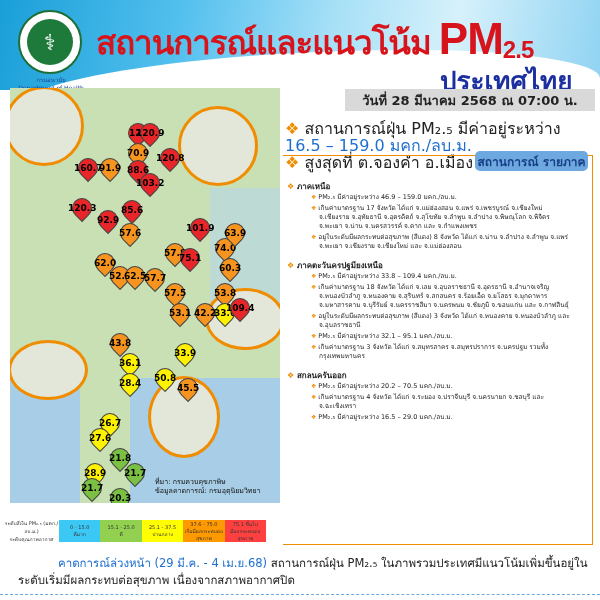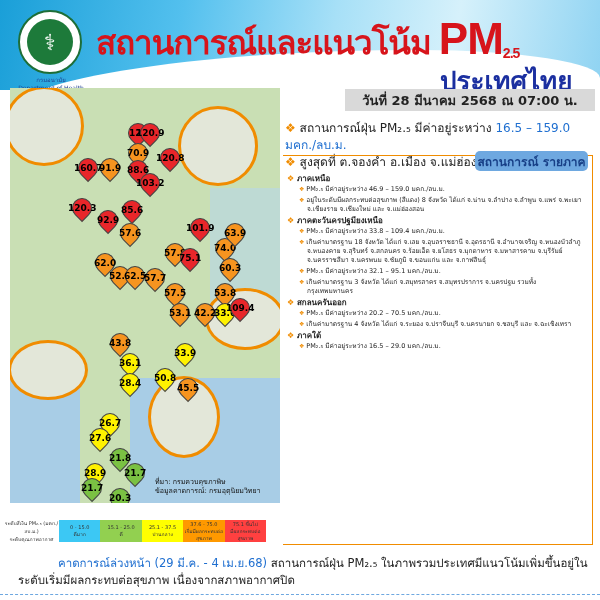--- a/index.html
+++ b/index.html
@@ -4,38 +4,38 @@
 <style>
 *{box-sizing:border-box;margin:0;padding:0}
 body{width:600px;height:600px;overflow:hidden;background:#fff;font-family:"DejaVu Sans",sans-serif;position:relative}
 .bg-top{position:absolute;left:0;top:0;width:600px;height:90px;background:linear-gradient(100deg,#1a9fd8 0%,#53c0ee 30%,#a7e0f7 55%,#d6f1fb 75%,#8fd3f2 100%);}
 .bg-wave{position:absolute;left:0;top:50px;width:600px;height:70px;background:#fff;border-top-left-radius:70% 100%;border-top-right-radius:30% 40%;}
 .logo{position:absolute;left:18px;top:10px;width:64px;height:64px;border-radius:50%;background:#fff;border:2px solid #1d6e37;display:flex;align-items:center;justify-content:center}
 .logo .inner{width:46px;height:46px;border-radius:50%;background:#1d7a3a;color:#fff;font-size:22px;display:flex;align-items:center;justify-content:center}
 .logo-cap{position:absolute;left:6px;top:76px;width:90px;text-align:center;font-size:6px;color:#1d3f8f;line-height:8px}
 .title{position:absolute;left:96px;top:14px;font-size:33px;font-weight:bold;color:#d7141b;letter-spacing:-1px;font-family:"Liberation Sans",sans-serif}
 .title .pm{font-size:44px;}
-.title sub{font-size:14px;vertical-align:baseline;position:relative;top:4px}
+.title sub{font-size:24px;vertical-align:baseline;position:relative;top:4px}
 .subtitle{position:absolute;left:440px;top:60px;font-size:26px;font-weight:bold;color:#1b2fa0;font-family:"Liberation Sans",sans-serif}
 .datebox{position:absolute;left:345px;top:89px;width:250px;height:22px;background:#d9d9d9;font-size:13px;font-weight:bold;color:#222;display:flex;align-items:center;justify-content:center}
 .map{position:absolute;left:10px;top:88px;width:270px;height:415px;background:#c9dfb4;overflow:hidden}
 .sea{position:absolute;background:#a8cde6}
 .circle{position:absolute;border:3px solid #f08c00;border-radius:50%;background:#e3e7d9}
 .pin{position:absolute;font-size:9px;font-weight:bold;color:#000;width:20px;height:20px;border-radius:50% 50% 50% 0;transform:rotate(-45deg);border:1.5px solid #444;display:flex;align-items:center;justify-content:center}
 .pin span{transform:rotate(45deg);display:block}
 .r{background:#e8262a}.o{background:#f6941f}.y{background:#fff200}.g{background:#7ac143}
 .map-note{position:absolute;left:155px;top:478px;font-size:7px;color:#111;line-height:9px}
-.summary{position:absolute;left:285px;top:120px;font-size:12px;color:#222;line-height:17px}
+.summary{position:absolute;left:285px;top:120px;font-size:16px;color:#222;line-height:17px}
 .summary .hl{color:#1f6fd0}
 .panel{position:absolute;left:283px;top:155px;width:310px;height:390px;border:1.5px solid #f08c00;border-left:none;border-bottom:1.5px solid #f08c00}
 .panel-label{position:absolute;left:475px;top:151px;width:113px;height:20px;background:#6ea8e0;border-radius:5px;color:#173f86;font-weight:bold;font-size:12px;display:flex;align-items:center;justify-content:center}
 .regions{position:absolute;left:287px;top:172px;width:300px;font-size:6.5px;color:#222;line-height:9px}
-.region h4{font-size:8px;font-weight:bold;margin-top:2px}
+.region h4{font-size:8px;font-weight:bold;margin-top:10px}
 .region h4::before{content:"❖ ";color:#f08c00}
-.region p{padding-left:16px;text-indent:-8px;margin:1px 4px}
+.region p{padding-left:16px;text-indent:-8px;margin:1px 16px}
 .region p::before{content:"❖ ";color:#f08c00;font-size:6px}
 .legend{position:absolute;left:4px;top:520px;width:262px;height:22px;display:flex;font-size:5px;color:#333}
 .legend .lbl{width:55px;display:flex;flex-direction:column;justify-content:center;text-align:center}
 .legend .cell{flex:1;display:flex;flex-direction:column;align-items:center;justify-content:center;text-align:center;line-height:7px}
 .forecast{position:absolute;left:18px;top:555px;width:580px;font-size:11.5px;color:#222;line-height:17px;text-indent:40px}
 .forecast .hl{color:#1f6fd0}
 .dash{position:absolute;left:0;top:594px;width:600px;border-top:1px dashed #6ea8e0}
 </style>
 </head>
 <body>
@@ -202,38 +202,39 @@
   <div><span style="color:#f08c00">❖ </span><span>สถานการณ์ฝุ่น PM₂.₅ มีค่าอยู่ระหว่าง</span> <span class="hl">16.5 – 159.0 มคก./ลบ.ม.</span></div>
   <div><span style="color:#f08c00">❖ </span><span>สูงสุดที่ ต.จองคำ อ.เมือง จ.แม่ฮ่องสอน</span></div>
 </div>
 
 <div class="panel"></div>
 <div class="panel-label">สถานการณ์ รายภาค</div>
 <div class="regions" id="regions">
     <div class="region">
       <h4>ภาคเหนือ</h4>
       <p>PM₂.₅ มีค่าอยู่ระหว่าง 46.9 – 159.0 มคก./ลบ.ม.</p>
+      <p>เกินค่ามาตรฐาน 17 จังหวัด ได้แก่ จ.แม่ฮ่องสอน จ.แพร่ จ.เพชรบูรณ์ จ.เชียงใหม่ จ.เชียงราย จ.อุทัยธานี จ.อุตรดิตถ์ จ.สุโขทัย จ.ลำพูน จ.ลำปาง จ.พิษณุโลก จ.พิจิตร จ.พะเยา จ.น่าน จ.นครสวรรค์ จ.ตาก และ จ.กำแพงเพชร</p>
       <p>อยู่ในระดับมีผลกระทบต่อสุขภาพ (สีแดง) 8 จังหวัด ได้แก่ จ.น่าน จ.ลำปาง จ.ลำพูน จ.แพร่ จ.พะเยา จ.เชียงราย จ.เชียงใหม่ และ จ.แม่ฮ่องสอน</p>
     </div>
     <div class="region">
       <h4>ภาคตะวันครปฐมียงเหนือ</h4>
       <p>PM₂.₅ มีค่าอยู่ระหว่าง 33.8 – 109.4 มคก./ลบ.ม.</p>
       <p>เกินค่ามาตรฐาน 18 จังหวัด ได้แก่ จ.เลย จ.อุบลราชธานี จ.อุดรธานี จ.อำนาจเจริญ จ.หนองบัวลำภู จ.หนองคาย จ.สุรินทร์ จ.สกลนคร จ.ร้อยเอ็ด จ.ยโสธร จ.มุกดาหาร จ.มหาสารคาม จ.บุรีรัมย์ จ.นครราชสีมา จ.นครพนม จ.ชัยภูมิ จ.ขอนแก่น และ จ.กาฬสินธุ์</p>
+      <p>อยู่ในระดับมีผลกระทบต่อสุขภาพ (สีแดง) 3 จังหวัด ได้แก่ จ.หนองคาย จ.หนองบัวลำภู และ จ.อุบลราชธานี</p>
     </div>
     <div class="region">
       <p>PM₂.₅ มีค่าอยู่ระหว่าง 32.1 – 95.1 มคก./ลบ.ม.</p>
       <p>เกินค่ามาตรฐาน 3 จังหวัด ได้แก่ จ.สมุทรสาคร จ.สมุทรปราการ จ.นครปฐม รวมทั้ง กรุงเทพมหานคร</p>
     </div>
     <div class="region">
       <h4>สกลนครันออก</h4>
       <p>PM₂.₅ มีค่าอยู่ระหว่าง 20.2 – 70.5 มคก./ลบ.ม.</p>
       <p>เกินค่ามาตรฐาน 4 จังหวัด ได้แก่ จ.ระยอง จ.ปราจีนบุรี จ.นครนายก จ.ชลบุรี และ จ.ฉะเชิงเทรา</p>
     </div>
     <div class="region">
-      <h4>ภาคใต้</h4>
       <p>PM₂.₅ มีค่าอยู่ระหว่าง 16.5 – 29.0 มคก./ลบ.ม.</p>
     </div>
   </div>
 
 <div class="legend" id="legend">
   <div class="lbl">
     <div>ระดับสีเงิน PM₂.₅ (มคก./ลบ.ม.)</div>
     <div>ระดับคุณภาพอากาศ</div>
   </div>
 <div class="cell" style="background: rgb(60, 200, 244);">

